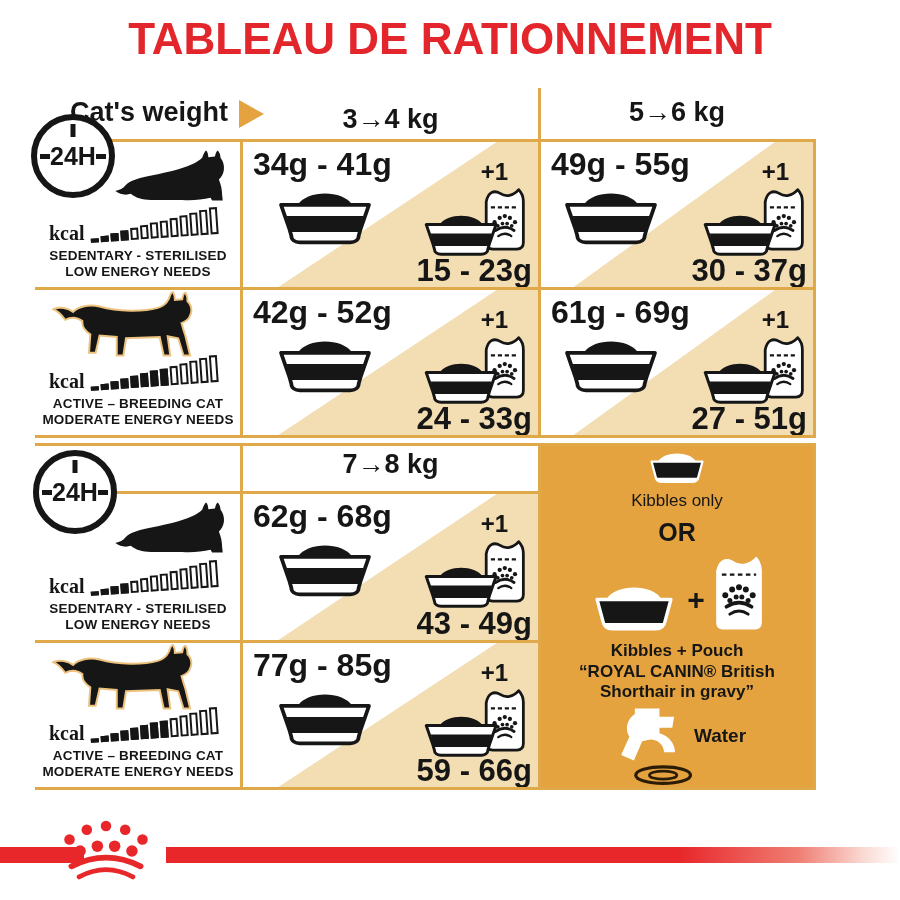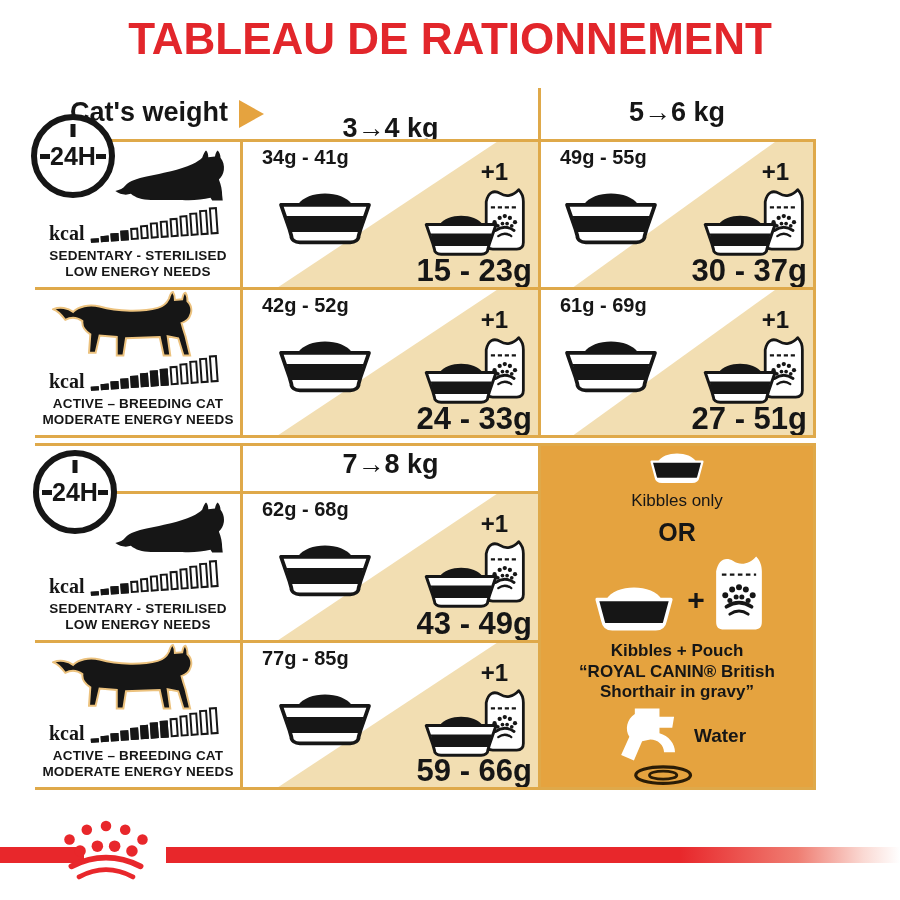--- a/index.html
+++ b/index.html
@@ -9,21 +9,21 @@
          font-size:44px;font-weight:bold;letter-spacing:0px;}
   .hdr{position:absolute;font-size:27px;font-weight:bold;white-space:nowrap;}
   .hcenter{text-align:center;}
   .arrow{position:absolute;width:0;height:0;border-top:14px solid transparent;
          border-bottom:14px solid transparent;}
   .hl,.vl{position:absolute;z-index:4;}
   .hl{height:3px;}
   .vl{width:3px;}
   .cell{position:absolute;background:#fff;z-index:2;}
   .tri{position:absolute;inset:0;clip-path:polygon(86% 0,100% 0,100% 100%,12% 100%);}
-  .kib{position:absolute;left:10px;top:4px;font-size:20px;font-weight:bold;z-index:3;margin-left:9px;}
+  .kib{position:absolute;left:10px;top:4px;font-size:32px;font-weight:bold;z-index:3;}
   .mix{position:absolute;right:6px;bottom:-2px;font-size:31px;font-weight:bold;z-index:3;}
   .plus1{position:absolute;right:30px;top:16px;font-size:24px;font-weight:bold;z-index:3;}
   .bowlsvg{position:absolute;left:34px;top:46px;width:96px;height:58px;z-index:3;}
   .combosvg{position:absolute;right:10px;top:44px;width:104px;height:76px;z-index:3;}
   .cell.narrow .bowlsvg{left:22px;}
   .cell.narrow .combosvg{right:6px;}
   .cell.narrow .plus1{right:24px;}
   .lblock{position:absolute;left:36px;width:204px;z-index:2;background:#fff;}
   .cat{position:absolute;}
   .cat.lying{right:0px;top:6px;width:128px;height:60px;}
@@ -137,21 +137,21 @@
     </symbol>
   </defs>
 </svg>
 
 <div class="page">
 
   <div class="title" style="color:#e2262b;">TABLEAU DE RATIONNEMENT</div>
 
   <div class="hdr" style="left:70px;top:97px;">Cat's weight</div>
   <div class="arrow" style="left:239px;top:100px;border-left:25px solid #e5a33f;"></div>
-  <div class="hdr hcenter" style="left:243px;top:113px;width:295px;">3→4 kg</div>
+  <div class="hdr hcenter" style="left:243px;top:104px;width:295px;">3→4 kg</div>
   <div class="hdr hcenter" style="left:541px;top:97px;width:272px;">5→6 kg</div>
   <div class="hdr hcenter" style="left:243px;top:449px;width:295px;">7→8 kg</div>
 
   <div class="cell" style="left:243px;top:142px;width:295px;height:145px;">
     <div class="tri" style="background:#f2deb2;"></div>
     <div class="kib">34g - 41g</div>
     <svg class="bowlsvg">
         <use href="#bowl"></use>
       </svg>
     <div class="plus1">+1</div>

